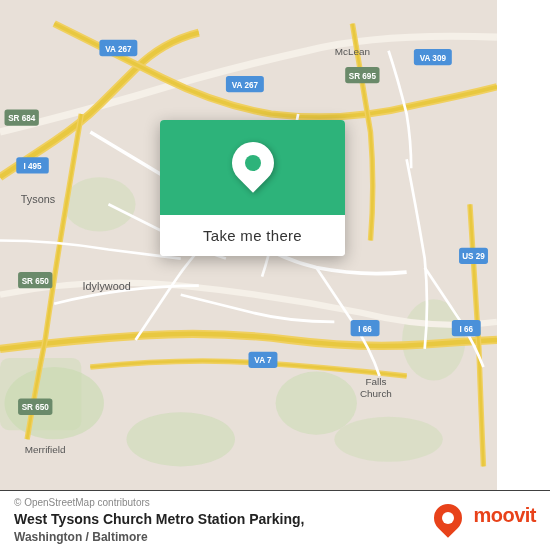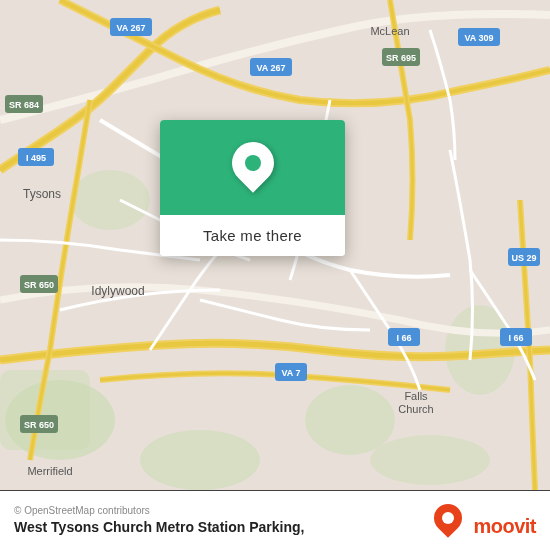--- a/index.html
+++ b/index.html
@@ -5,21 +5,21 @@
     * { margin: 0; padding: 0; box-sizing: border-box; }
     body {
       width: 550px;
       height: 550px;
       overflow: hidden;
       font-family: Arial, sans-serif;
       position: relative;
     }
 
     #map-container {
-      width: 550px;
+      width: 497px;
       height: 490px;
       position: relative;
       overflow: hidden;
       background-color: #e8e0d8;
     }
 
     
     #map-svg {
       width: 100%;
       height: 100%;
@@ -117,21 +117,21 @@
       line-height: 1.2;
     }
 
     #location-subtitle {
       font-size: 12px;
       color: #555;
     }
 
     #moovit-logo {
       display: flex;
-      align-items: flex-end;
+      align-items: flex-start;
       gap: 8px;
     }
 
     .moovit-pin {
       width: 28px;
       height: 34px;
       position: relative;
       margin-right: 3px;
     }
 
@@ -273,20 +273,21 @@
     <button id="popup-button">Take me there</button>
   </div>
 </div>
 
 <div id="footer">
   <div id="footer-text-area">
     <div id="copyright-line">© OpenStreetMap contributors</div>
     <div id="location-title">
       <span>West Tysons Church Metro Station Parking,</span>
       <br>
+      <span id="location-subtitle">Washington / Baltimore</span>
     </div>
   </div>
   <div id="moovit-logo">
     <div class="moovit-pin">
       <div class="moovit-pin-body"></div>
       <div class="moovit-pin-inner"></div>
     </div>
     <span class="moovit-text">moovit</span>
   </div>
 </div>

